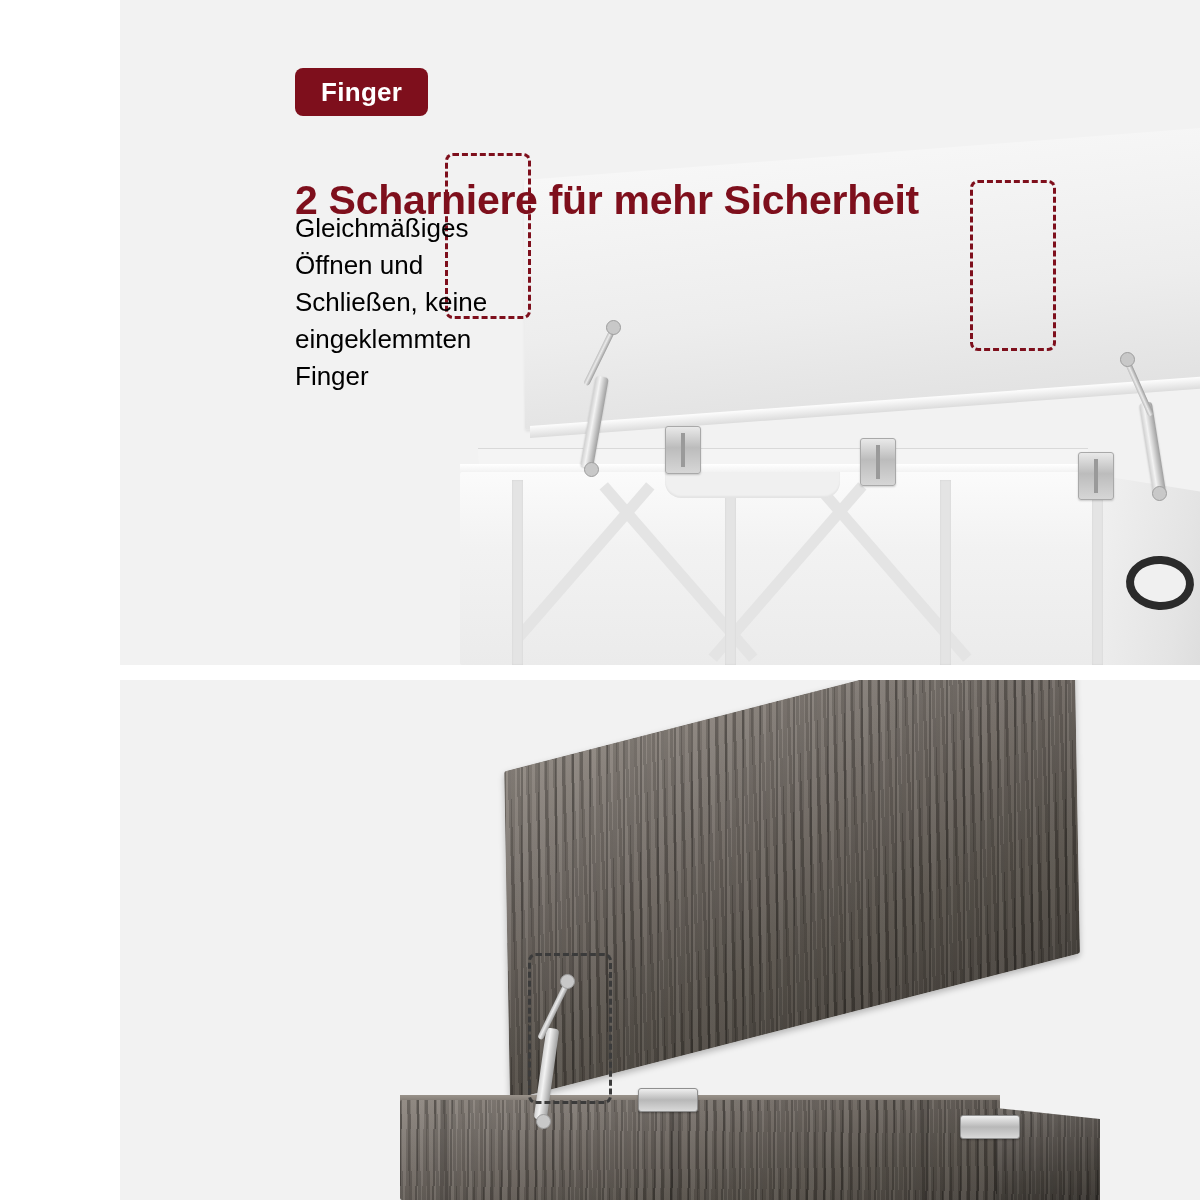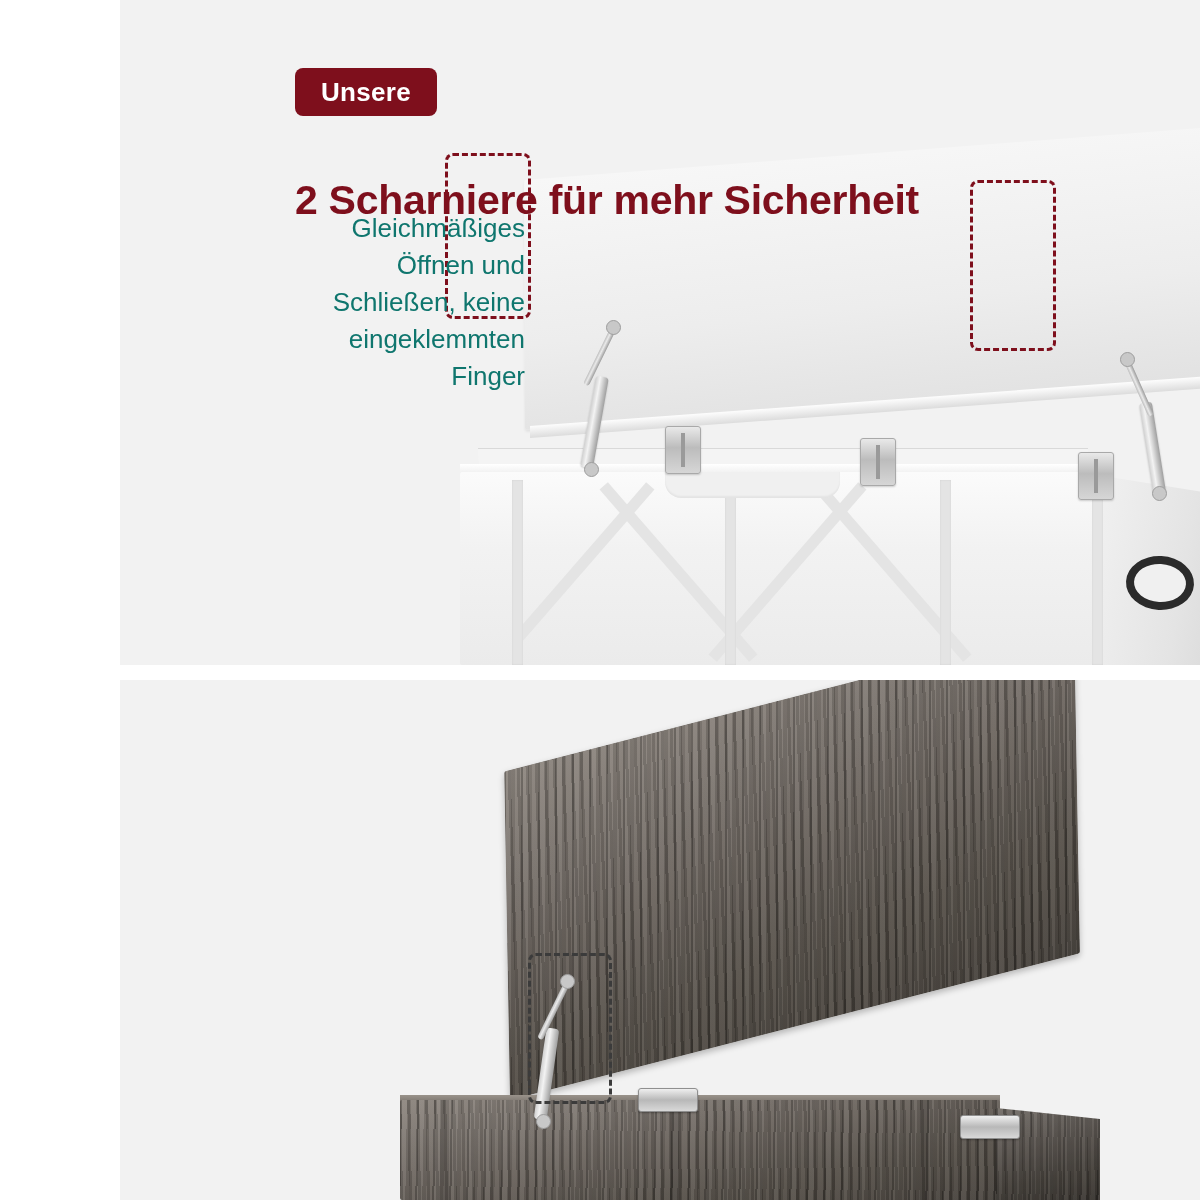--- a/index.html
+++ b/index.html
@@ -88,22 +88,21 @@
     top: 142px;
     width: 860px;
     color: #7e0f1c;
   }
 
   
   .body-text {
     position: absolute;
     font-size: 26px;
     line-height: 1.42;
-    color: #0f766e;
-    text-align: right;
+    color: #000000;
   }
   #text-ours {
     left: 175px;
     top: 210px;
     width: 230px;
   }
 
   
   .photo {
     position: absolute;
@@ -400,21 +399,21 @@
 
       <div class="strut" style="left:726px;top:222px;transform:rotate(-9deg);"></div>
       <div class="strut-rod" style="left:716px;top:178px;transform:rotate(-24deg);"></div>
       <div class="strut-ball" style="left:700px;top:172px;"></div>
       <div class="strut-ball" style="left:732px;top:306px;"></div>
     </div>
 
     <div class="dashbox" style="left:325px;top:153px;width:80px;height:160px;"></div>
     <div class="dashbox" style="left:850px;top:180px;width:80px;height:165px;"></div>
 
-    <div class="badge" id="badge-ours">Unsere</div>
+    <div class="badge" id="badge-ours">Finger</div>
     <div class="heading" id="heading-ours">2 Scharniere für mehr Sicherheit</div>
     <div class="body-text" id="text-ours">Gleichmäßiges Öffnen und Schließen, keine eingeklemmten Finger</div>
   </div>
 
   <div class="panel-gap"></div>
 
   <div class="panel" id="panel-bottom">
 
     <div class="photo" id="photo-bottom" style="top:90px;left:240px;">
       <div class="lid-wood wood"></div>

